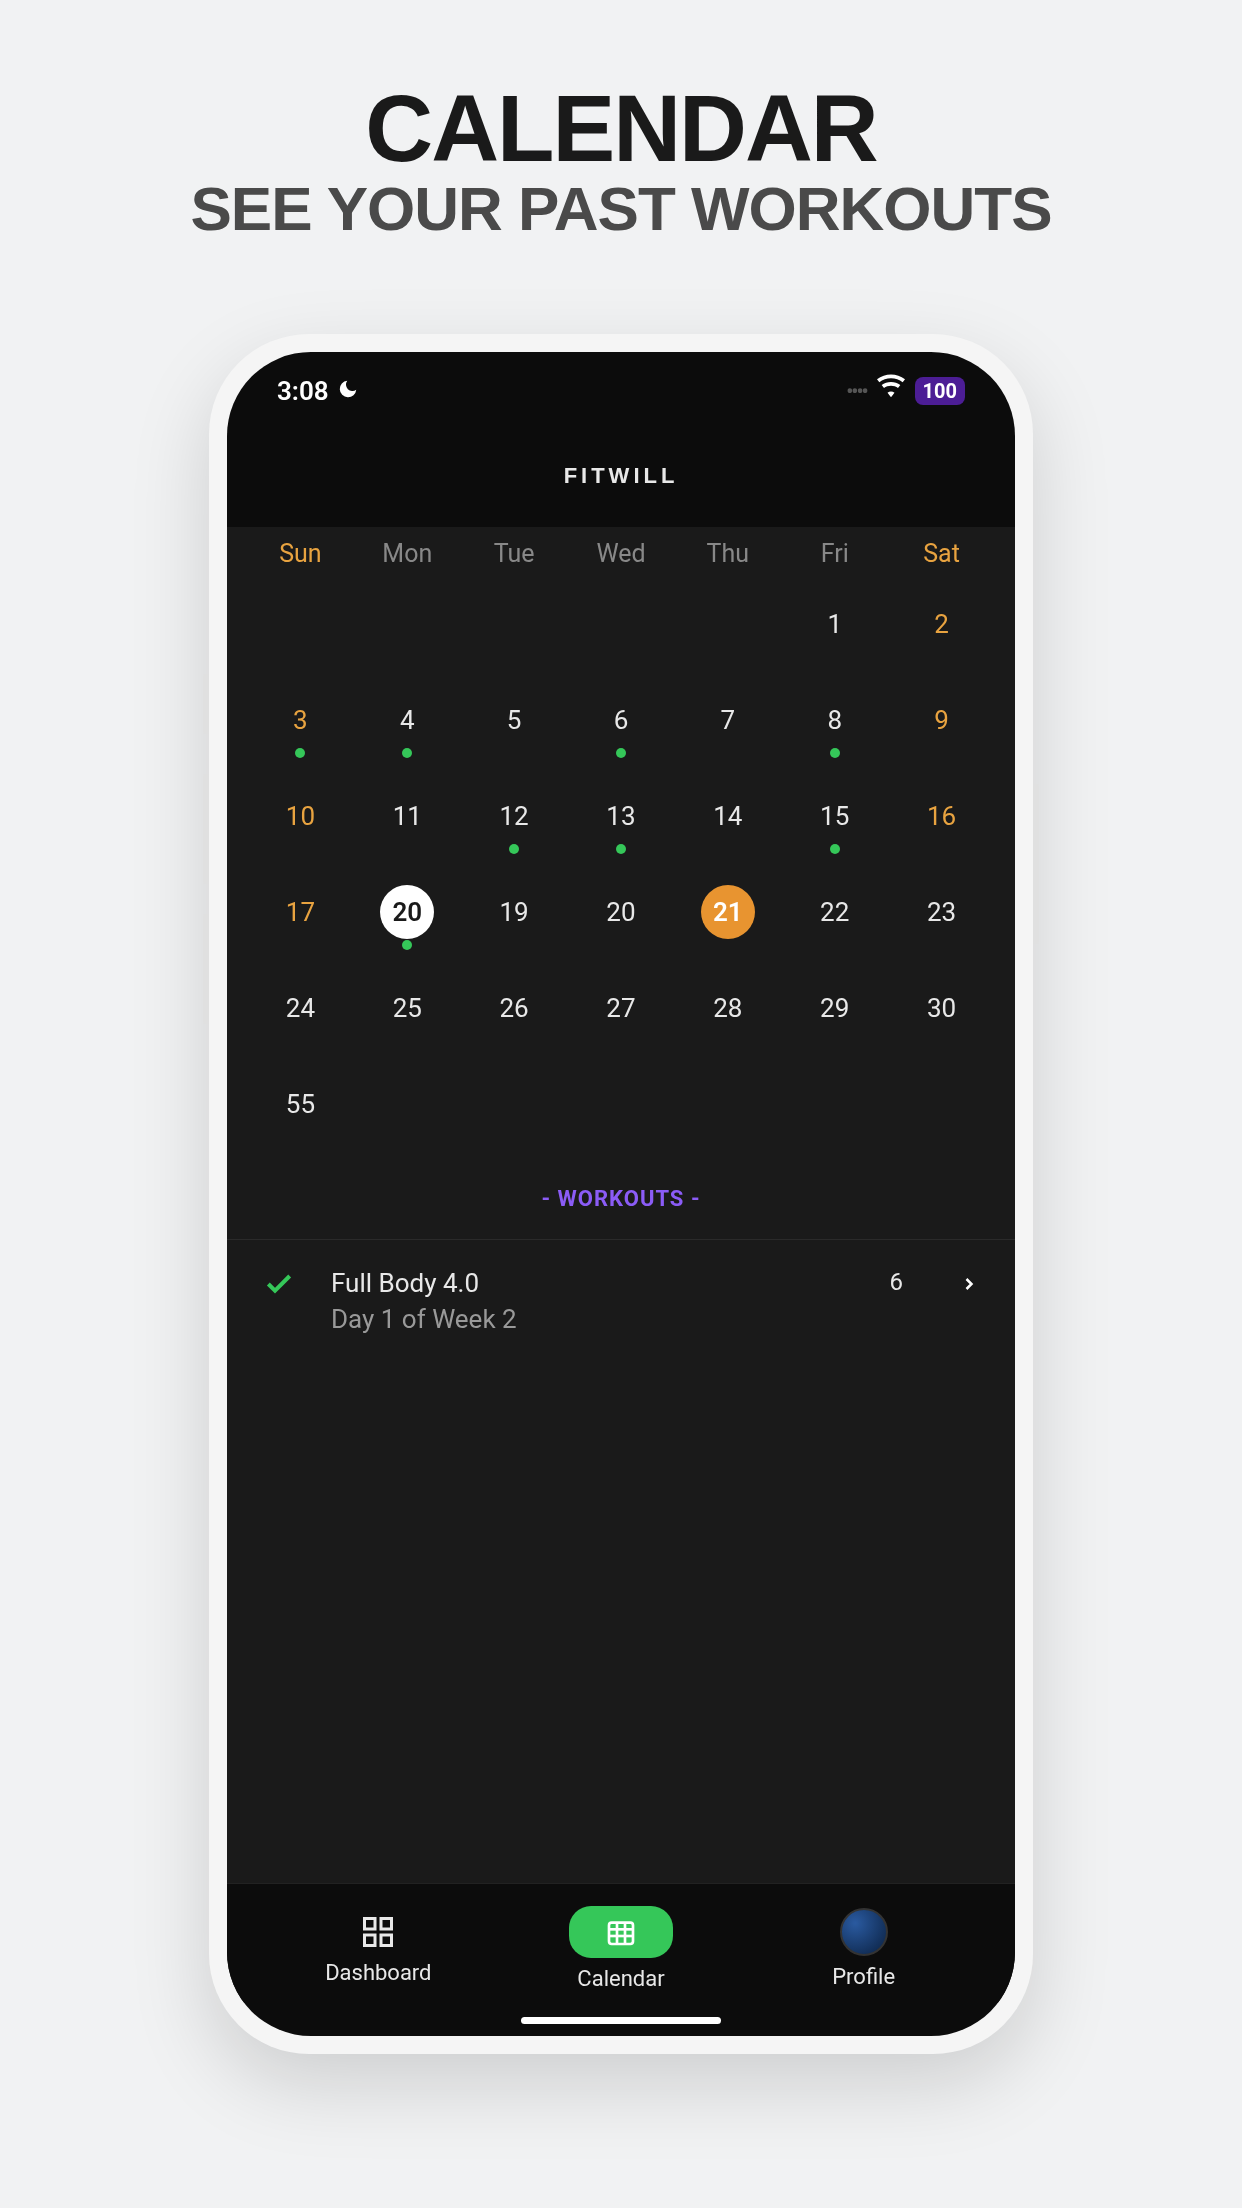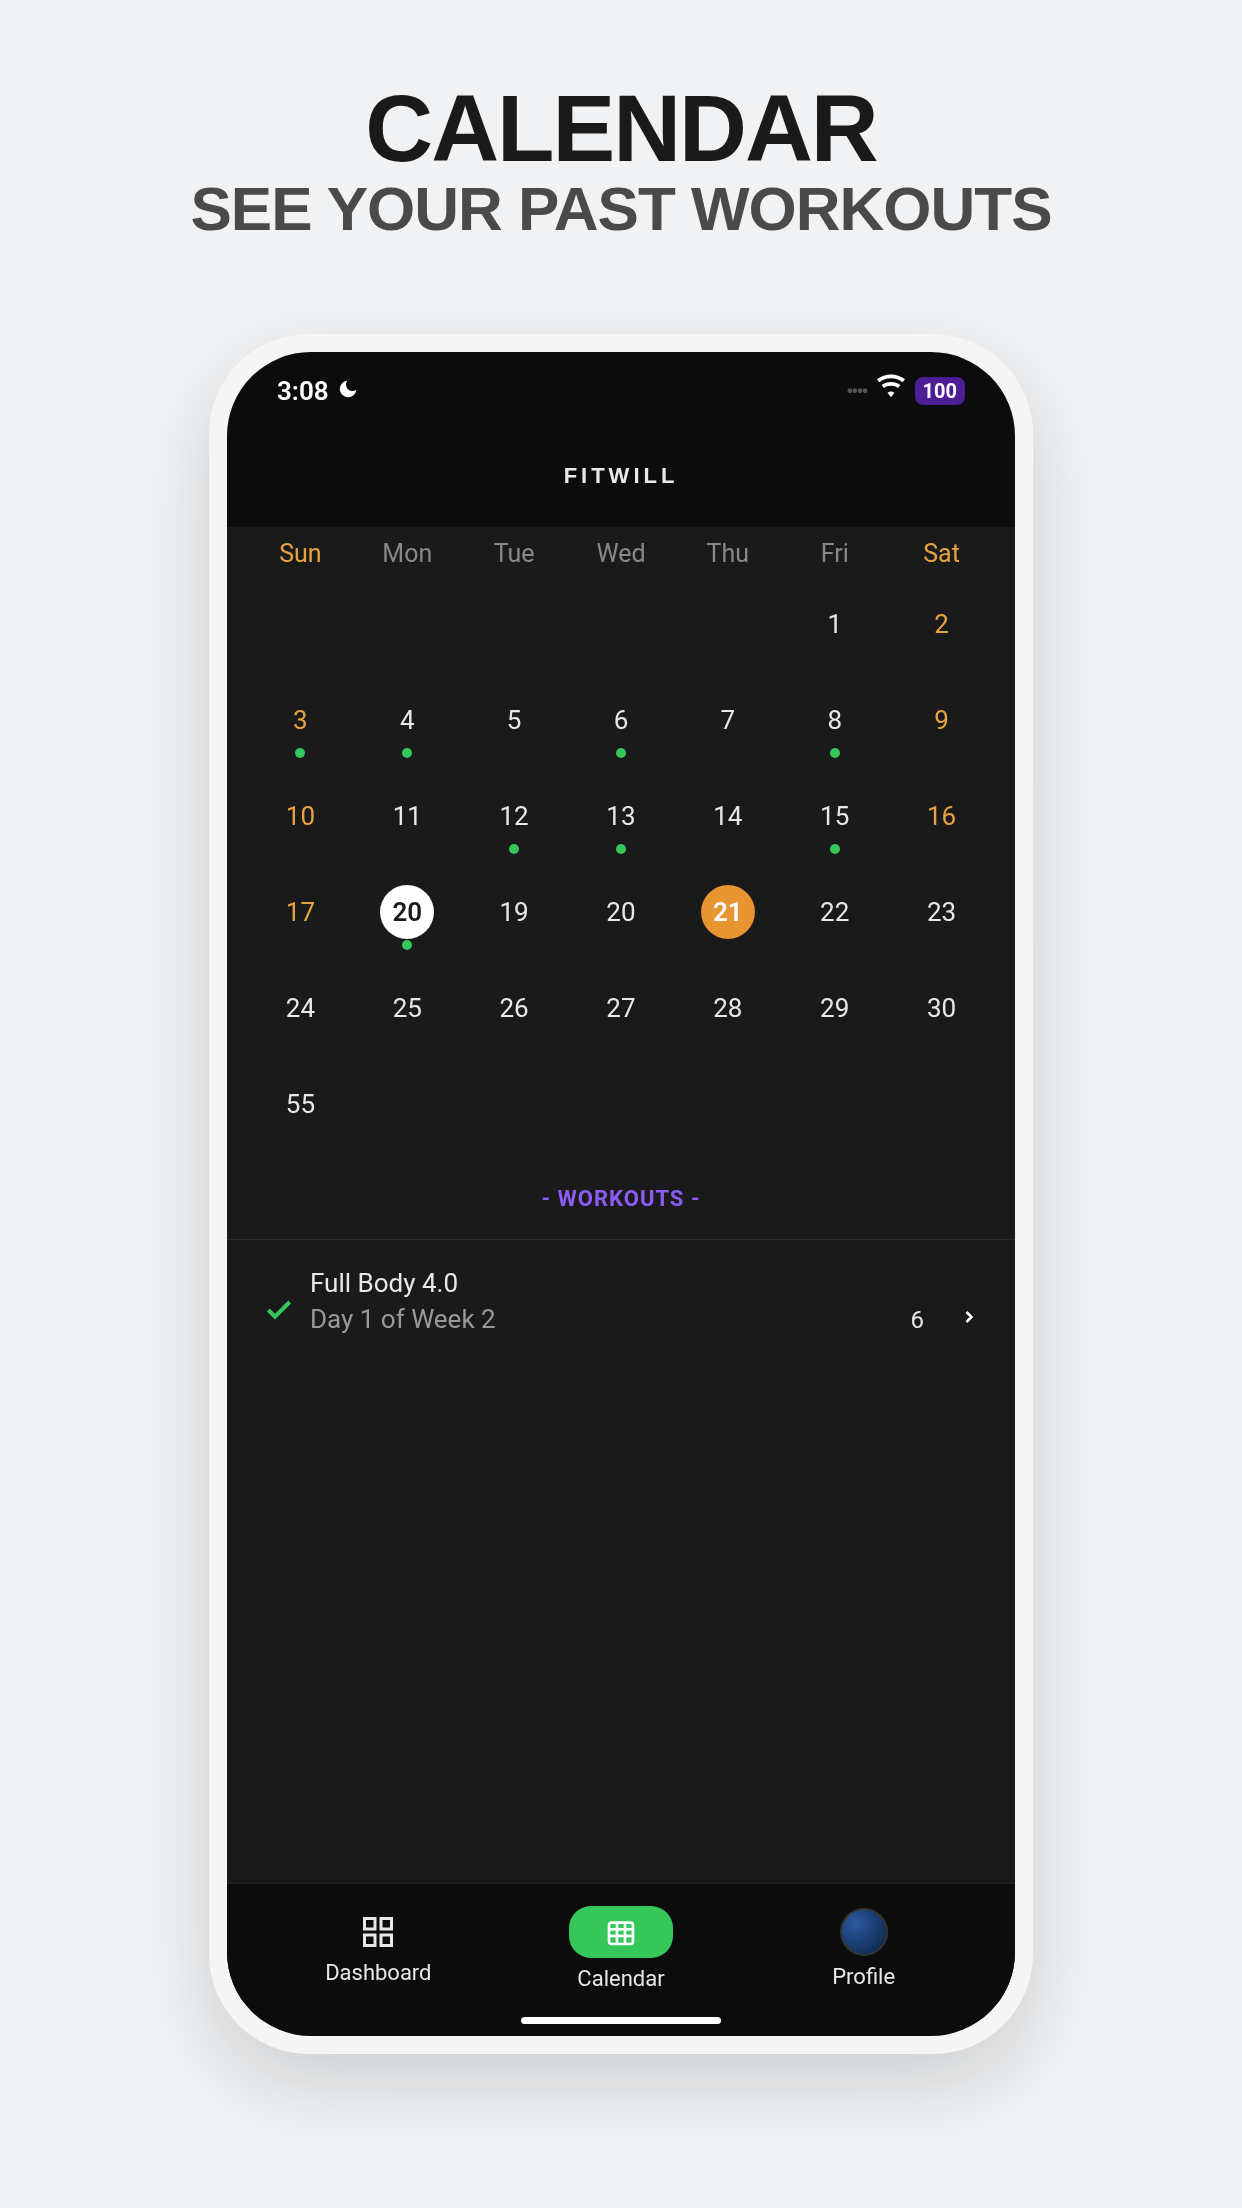--- a/index.html
+++ b/index.html
@@ -190,24 +190,24 @@
     .workouts-label {
       text-align: center;
       color: #8b5cf6;
       font-size: 22px;
       font-weight: 700;
       letter-spacing: 1px;
       padding: 48px 0 28px 0;
     }
     .workout-item {
       display: flex;
-      align-items: flex-end;
+      align-items: flex-start;
       padding: 28px 36px;
       border-top: 1px solid #2a2a2a;
-      gap: 15px;
+      gap: 36px;
     }
     .check-icon {
       color: #35c759;
       font-size: 32px;
       flex-shrink: 0;
     }
     .workout-info {
       flex: 1;
     }
     .workout-title {

